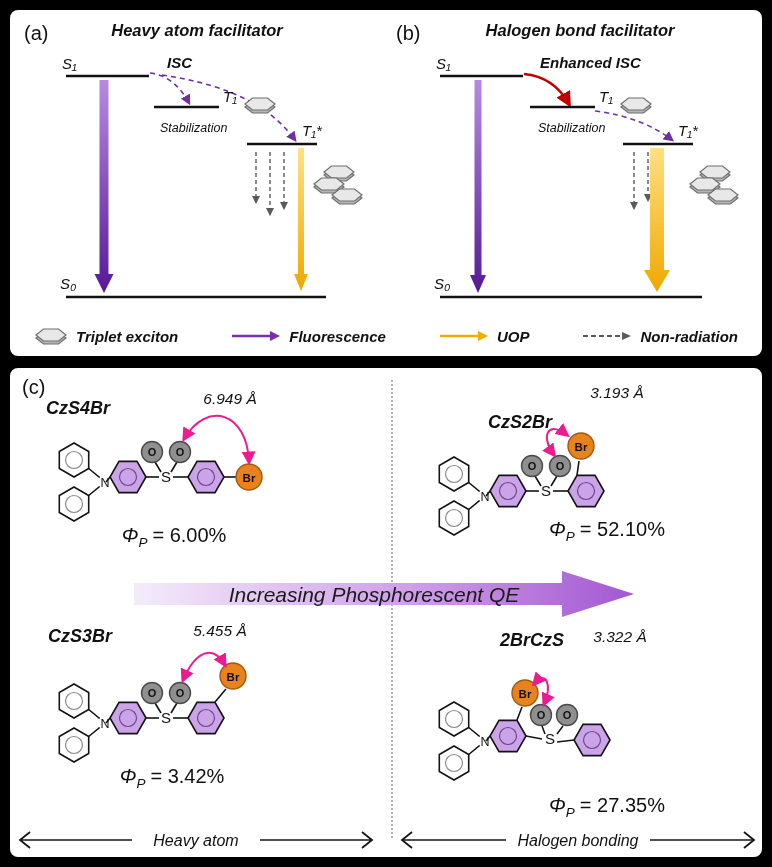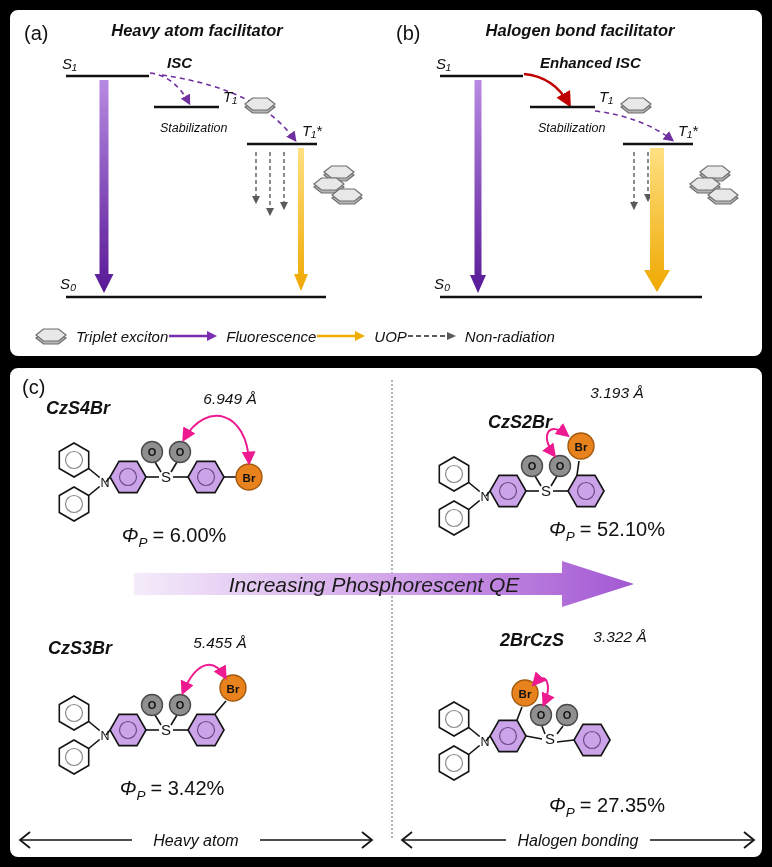--- a/index.html
+++ b/index.html
@@ -22,33 +22,33 @@
   .plabel { font-size:20px; }
   .ptitle { font-size:16.5px; font-weight:bold; font-style:italic; text-anchor:middle; }
   .elabel { font-size:15px; font-style:italic; }
   .small-ital { font-size:12.5px; font-style:italic; }
   .lvl  { stroke:#111; stroke-width:2.5; }
   .dashP { fill:none; stroke:#7030a0; stroke-width:1.6; stroke-dasharray:5 4; }
   .dashG { stroke:#5a5a5a; stroke-width:1.4; stroke-dasharray:4 3; }
 
   .legend {
     position:absolute; left:0; right:0; top:306px; height:40px;
-    display:flex; align-items:center; padding:0 24px;
+    display:flex; justify-content:space-between; align-items:center; padding:0 24px;font-weight:bold;
   }
   .legend-item { display:flex; align-items:center; gap:8px; }
   .legend-label { font-style:italic; font-size:15px; color:#111; }
 
   #c-label { position:absolute; left:12px; top:8px; font-size:20px; }
   .divider { position:absolute; left:381px; top:12px; height:458px; border-left:2px dotted #b3b3b3; }
   .mol { position:absolute; }
   #m1 { left:12px;  top:14px;text-decoration:underline;  }
   #m2 { left:392px; top:8px;   }
-  #m3 { left:12px;  top:252px; }
+  #m3 { left:12px;  top:240px; }
   #m4 { left:392px; top:248px; }
-  #big-arrow { position:absolute; left:124px; top:190px; }
+  #big-arrow { position:absolute; left:124px; top:200px; }
   .axis { position:absolute; top:460px; }
   #axis-left  { left:6px; }
   #axis-right { left:388px; }
   .axch { fill:none; stroke:#141414; stroke-width:1.8; }
   .axln { stroke:#141414; stroke-width:1.6; }
   .axis-label { font-size:16px; font-style:italic; text-anchor:middle; }
 
   .bond { stroke:#141414; stroke-width:1.6; }
   .mname { font-size:18px; font-weight:bold; font-style:italic; }
   .dist  { font-size:15.5px; font-style:italic; text-anchor:middle; }

